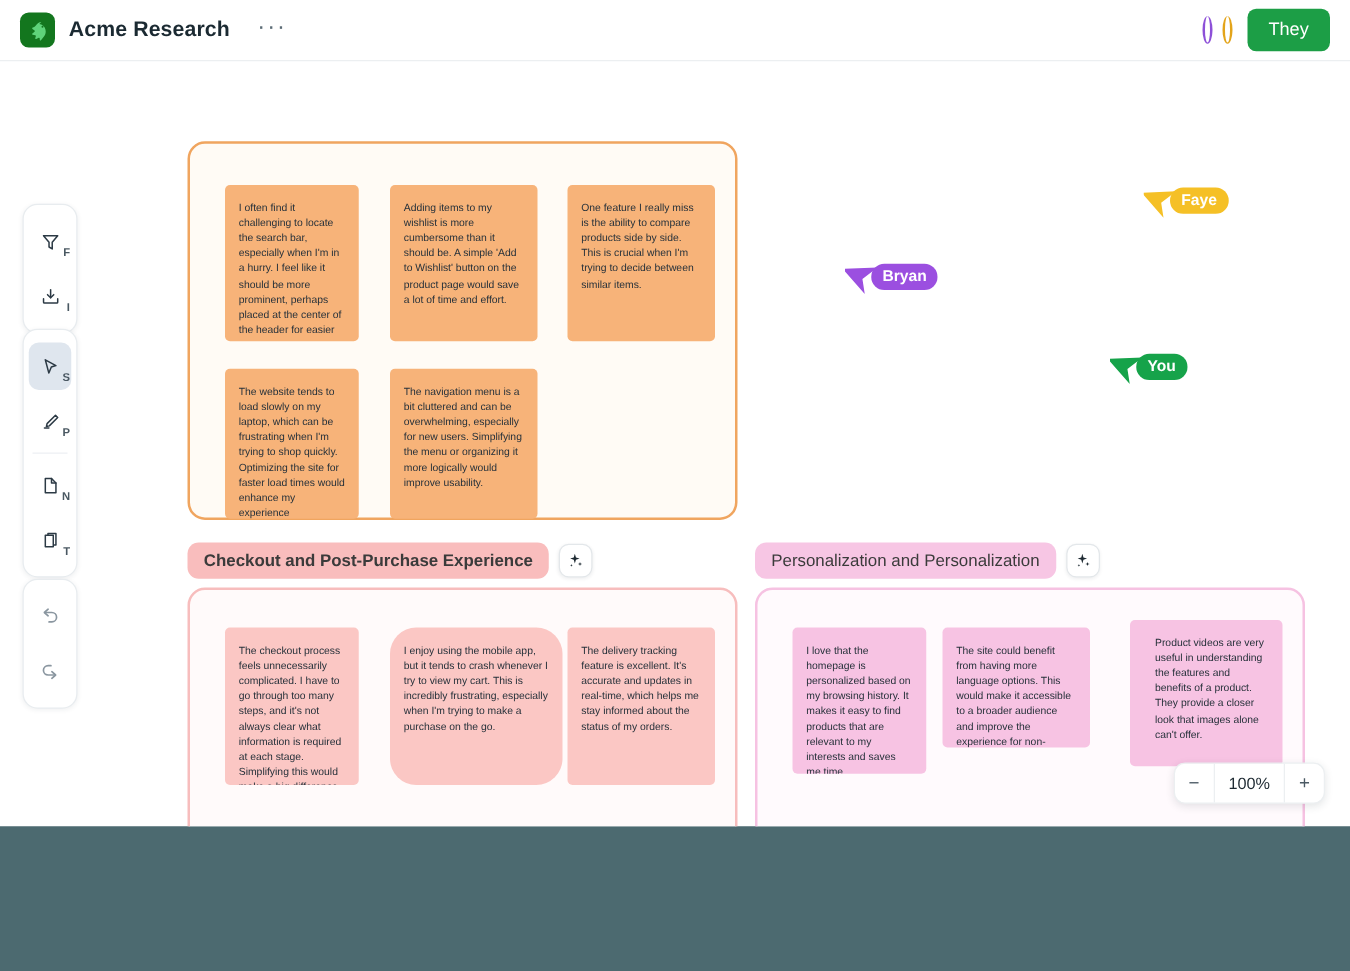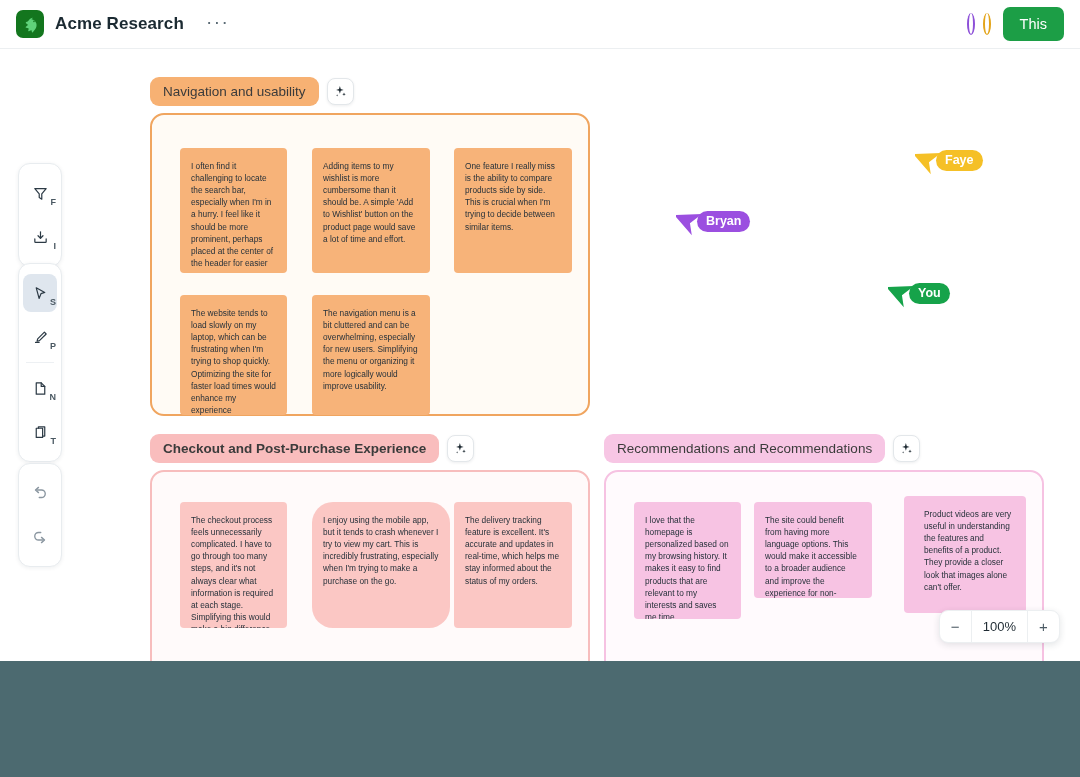--- a/index.html
+++ b/index.html
@@ -195,21 +195,21 @@
           </span>
         </span>
       </span>
       <span class="avatar-ring av2">
         <span class="avatar">
           <span class="face face2">
             <span class="hair"></span><span class="skin"></span><span class="body"></span>
           </span>
         </span>
       </span>
-      <button class="share-btn">This</button>
+      <button class="share-btn">They</button>
     </div>
   </div>
 
   <div class="toolgroup" id="toolgroup-filters">
     <div class="tool">
       <svg width="17" height="17" viewBox="0 0 24 24" fill="none" stroke="#2c3a45" stroke-width="1.7" stroke-linejoin="round" stroke-linecap="round">
         <path d="M4 5h16l-6.2 7.4V20l-3.6-2.2v-5.4z"></path>
       </svg>
       <span class="hot">F</span>
     </div>
@@ -264,30 +264,20 @@
     <div class="tool">
       <svg width="18" height="18" viewBox="0 0 24 24" fill="none" stroke="#8a96a0" stroke-width="1.8" stroke-linejoin="round" stroke-linecap="round">
         <path d="M17 16h-7a5 5 0 0 1 0-10h3"></path>
           <path d="M14 19.5 18 16l-4-3.5"></path>
       </svg>
     </div>
   </div>
 
   <div class="canvas">
 
-    <div class="section-head" style="left:150px; top:28px;">
-      <div class="section-pill pill-orange">Navigation and usability</div>
-      <div class="ai-btn">
-        <svg width="15" height="15" viewBox="0 0 24 24" fill="#1f2b33">
-          <path d="M11 3.2 12.4 8 17 9.4 12.4 10.8 11 15.6 9.6 10.8 5 9.4 9.6 8z"></path>
-          <path d="M17.6 13.6l.7 2 2 .7-2 .7-.7 2-.7-2-2-.7 2-.7z"></path>
-          <path d="M6.6 16.4l.45 1.25 1.25.45-1.25.45L6.6 19.8l-.45-1.25-1.25-.45 1.25-.45z"></path>
-        </svg>
-      </div>
-    </div>
 
     <div class="frame frame-orange" style="left:150px; top:64px; width:440px; height:303px;">
       <div class="note note-orange" style="left:28px; top:33px; width:107px; height:125px;">I often find it challenging to locate the search bar, especially when I'm in a hurry. I feel like it should be more prominent, perhaps placed at the center of the header for easier access.</div>
       <div class="note note-orange" style="left:160px; top:33px; width:118px; height:125px;">Adding items to my wishlist is more cumbersome than it should be. A simple 'Add to Wishlist' button on the product page would save a lot of time and effort.</div>
       <div class="note note-orange" style="left:302px; top:33px; width:118px; height:125px;">One feature I really miss is the ability to compare products side by side. This is crucial when I'm trying to decide between similar items.</div>
       <div class="note note-orange" style="left:28px; top:180px; width:107px; height:120px;">The website tends to load slowly on my laptop, which can be frustrating when I'm trying to shop quickly. Optimizing the site for faster load times would enhance my experience significantly.</div>
       <div class="note note-orange" style="left:160px; top:180px; width:118px; height:120px;">The navigation menu is a bit cluttered and can be overwhelming, especially for new users. Simplifying the menu or organizing it more logically would improve usability.</div>
     </div>
 
     <div class="section-head" style="left:150px; top:385px;">
@@ -301,21 +291,21 @@
       </div>
     </div>
 
     <div class="frame frame-pink" style="left:150px; top:421px; width:440px; height:216px;">
       <div class="note note-pink" style="left:28px; top:30px; width:107px; height:126px;">The checkout process feels unnecessarily complicated. I have to go through too many steps, and it's not always clear what information is required at each stage. Simplifying this would make a big difference in my overall shopping experience.</div>
       <div class="note note-pink" style="left:160px; top:30px; width:138px; height:126px;border-radius:21px;">I enjoy using the mobile app, but it tends to crash whenever I try to view my cart. This is incredibly frustrating, especially when I'm trying to make a purchase on the go.</div>
       <div class="note note-pink" style="left:302px; top:30px; width:118px; height:126px;">The delivery tracking feature is excellent. It's accurate and updates in real-time, which helps me stay informed about the status of my orders.</div>
     </div>
 
     <div class="section-head" style="left:604px; top:385px;">
-      <div class="section-pill pill-magenta">Recommendations and Recommendations</div>
+      <div class="section-pill pill-magenta">Personalization and Personalization</div>
       <div class="ai-btn">
         <svg width="15" height="15" viewBox="0 0 24 24" fill="#1f2b33">
           <path d="M11 3.2 12.4 8 17 9.4 12.4 10.8 11 15.6 9.6 10.8 5 9.4 9.6 8z"></path>
           <path d="M17.6 13.6l.7 2 2 .7-2 .7-.7 2-.7-2-2-.7 2-.7z"></path>
           <path d="M6.6 16.4l.45 1.25 1.25.45-1.25.45L6.6 19.8l-.45-1.25-1.25-.45 1.25-.45z"></path>
         </svg>
       </div>
     </div>
 
     <div class="frame frame-magenta" style="left:604px; top:421px; width:440px; height:216px;">

